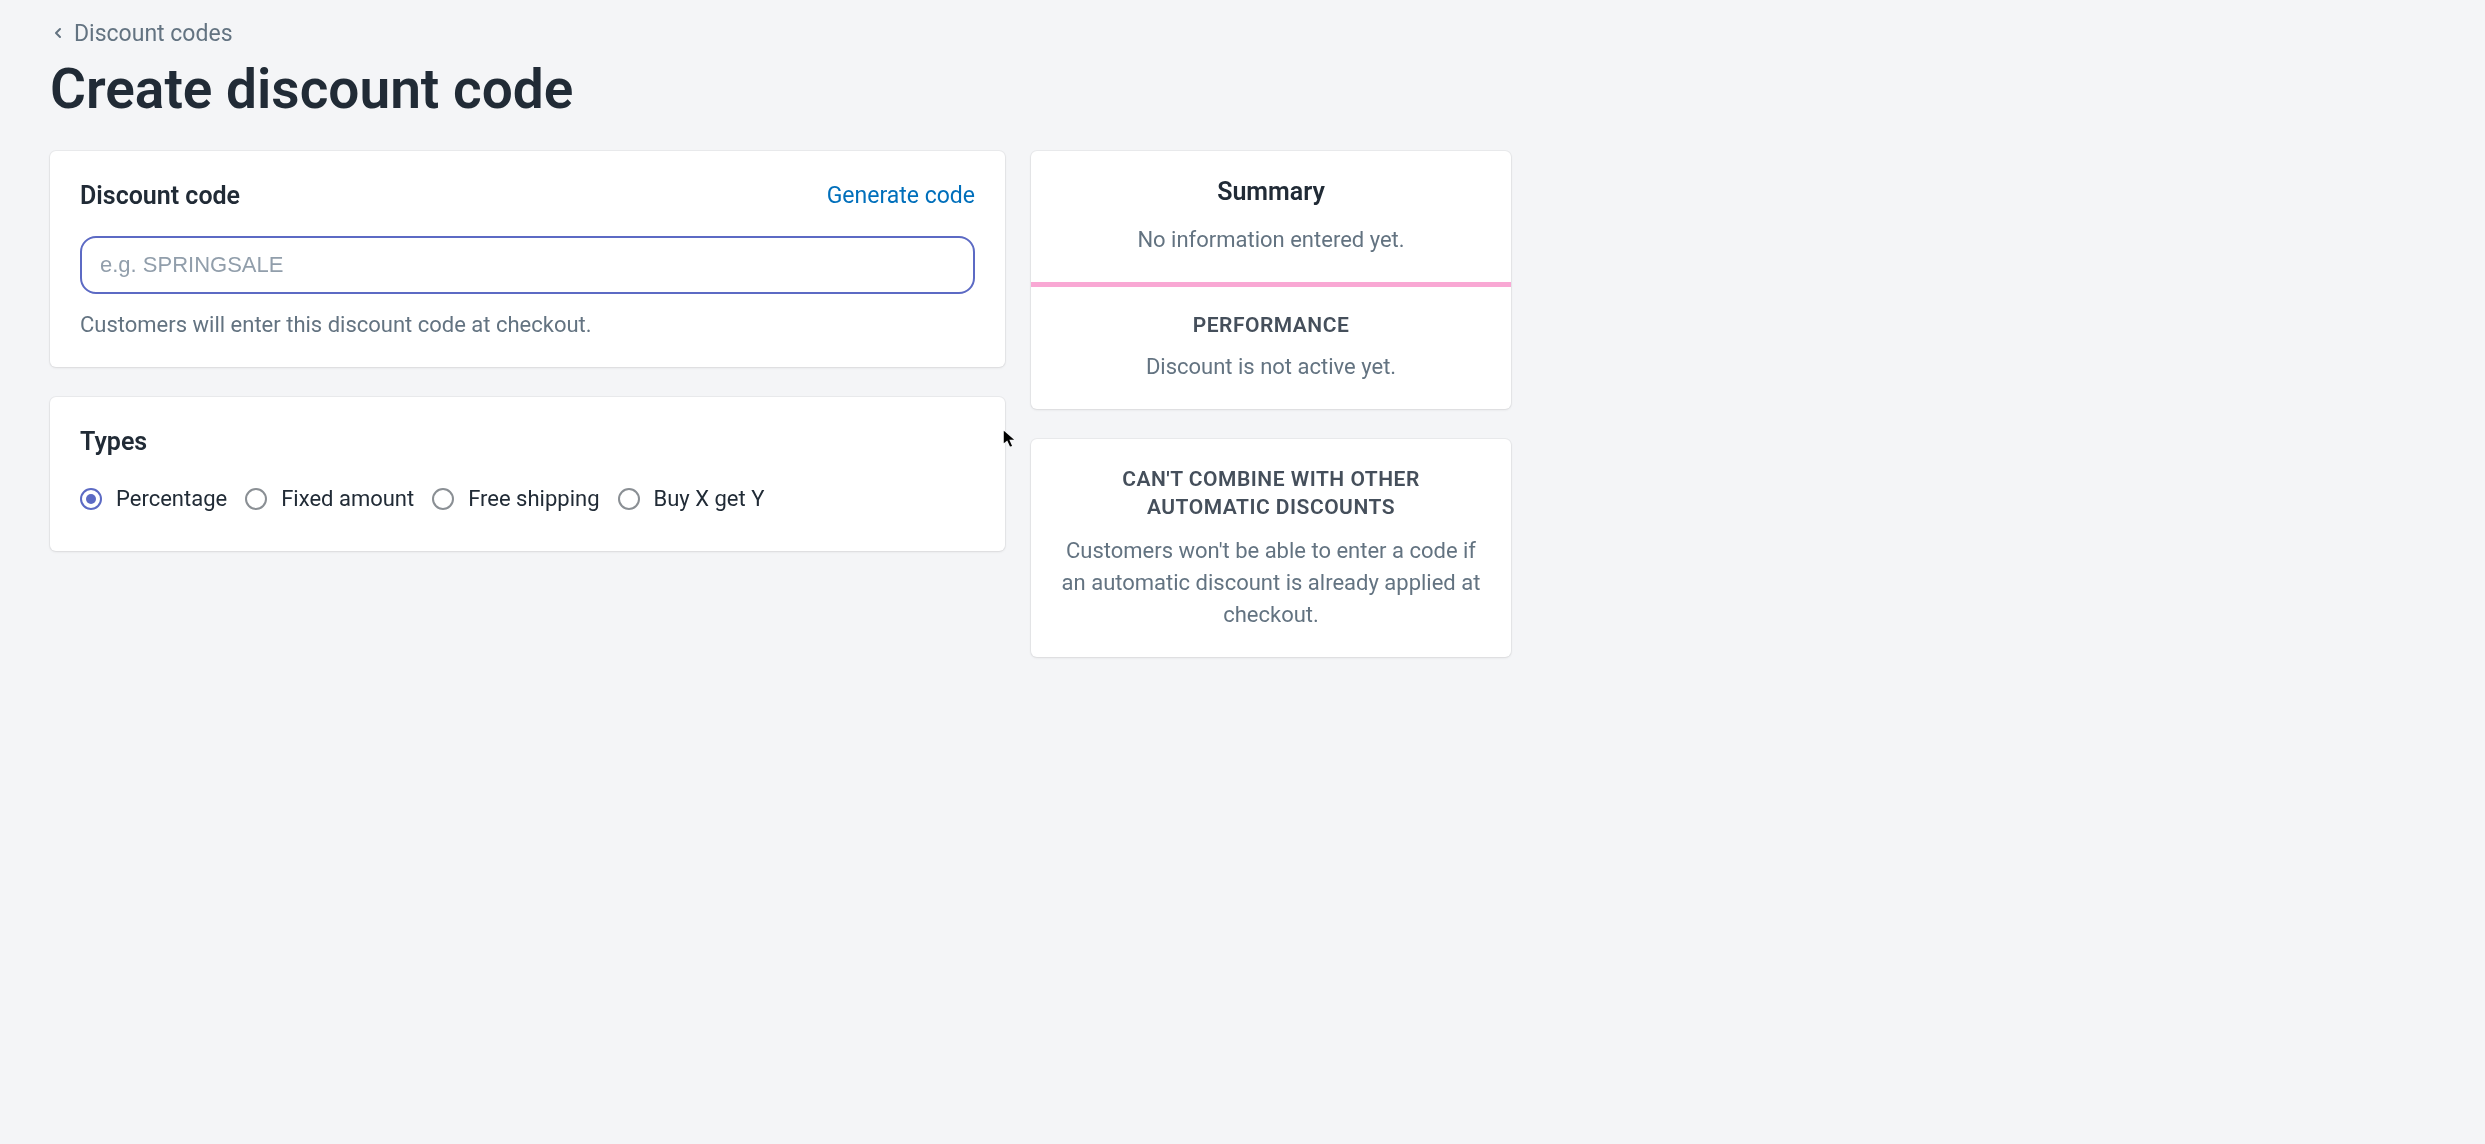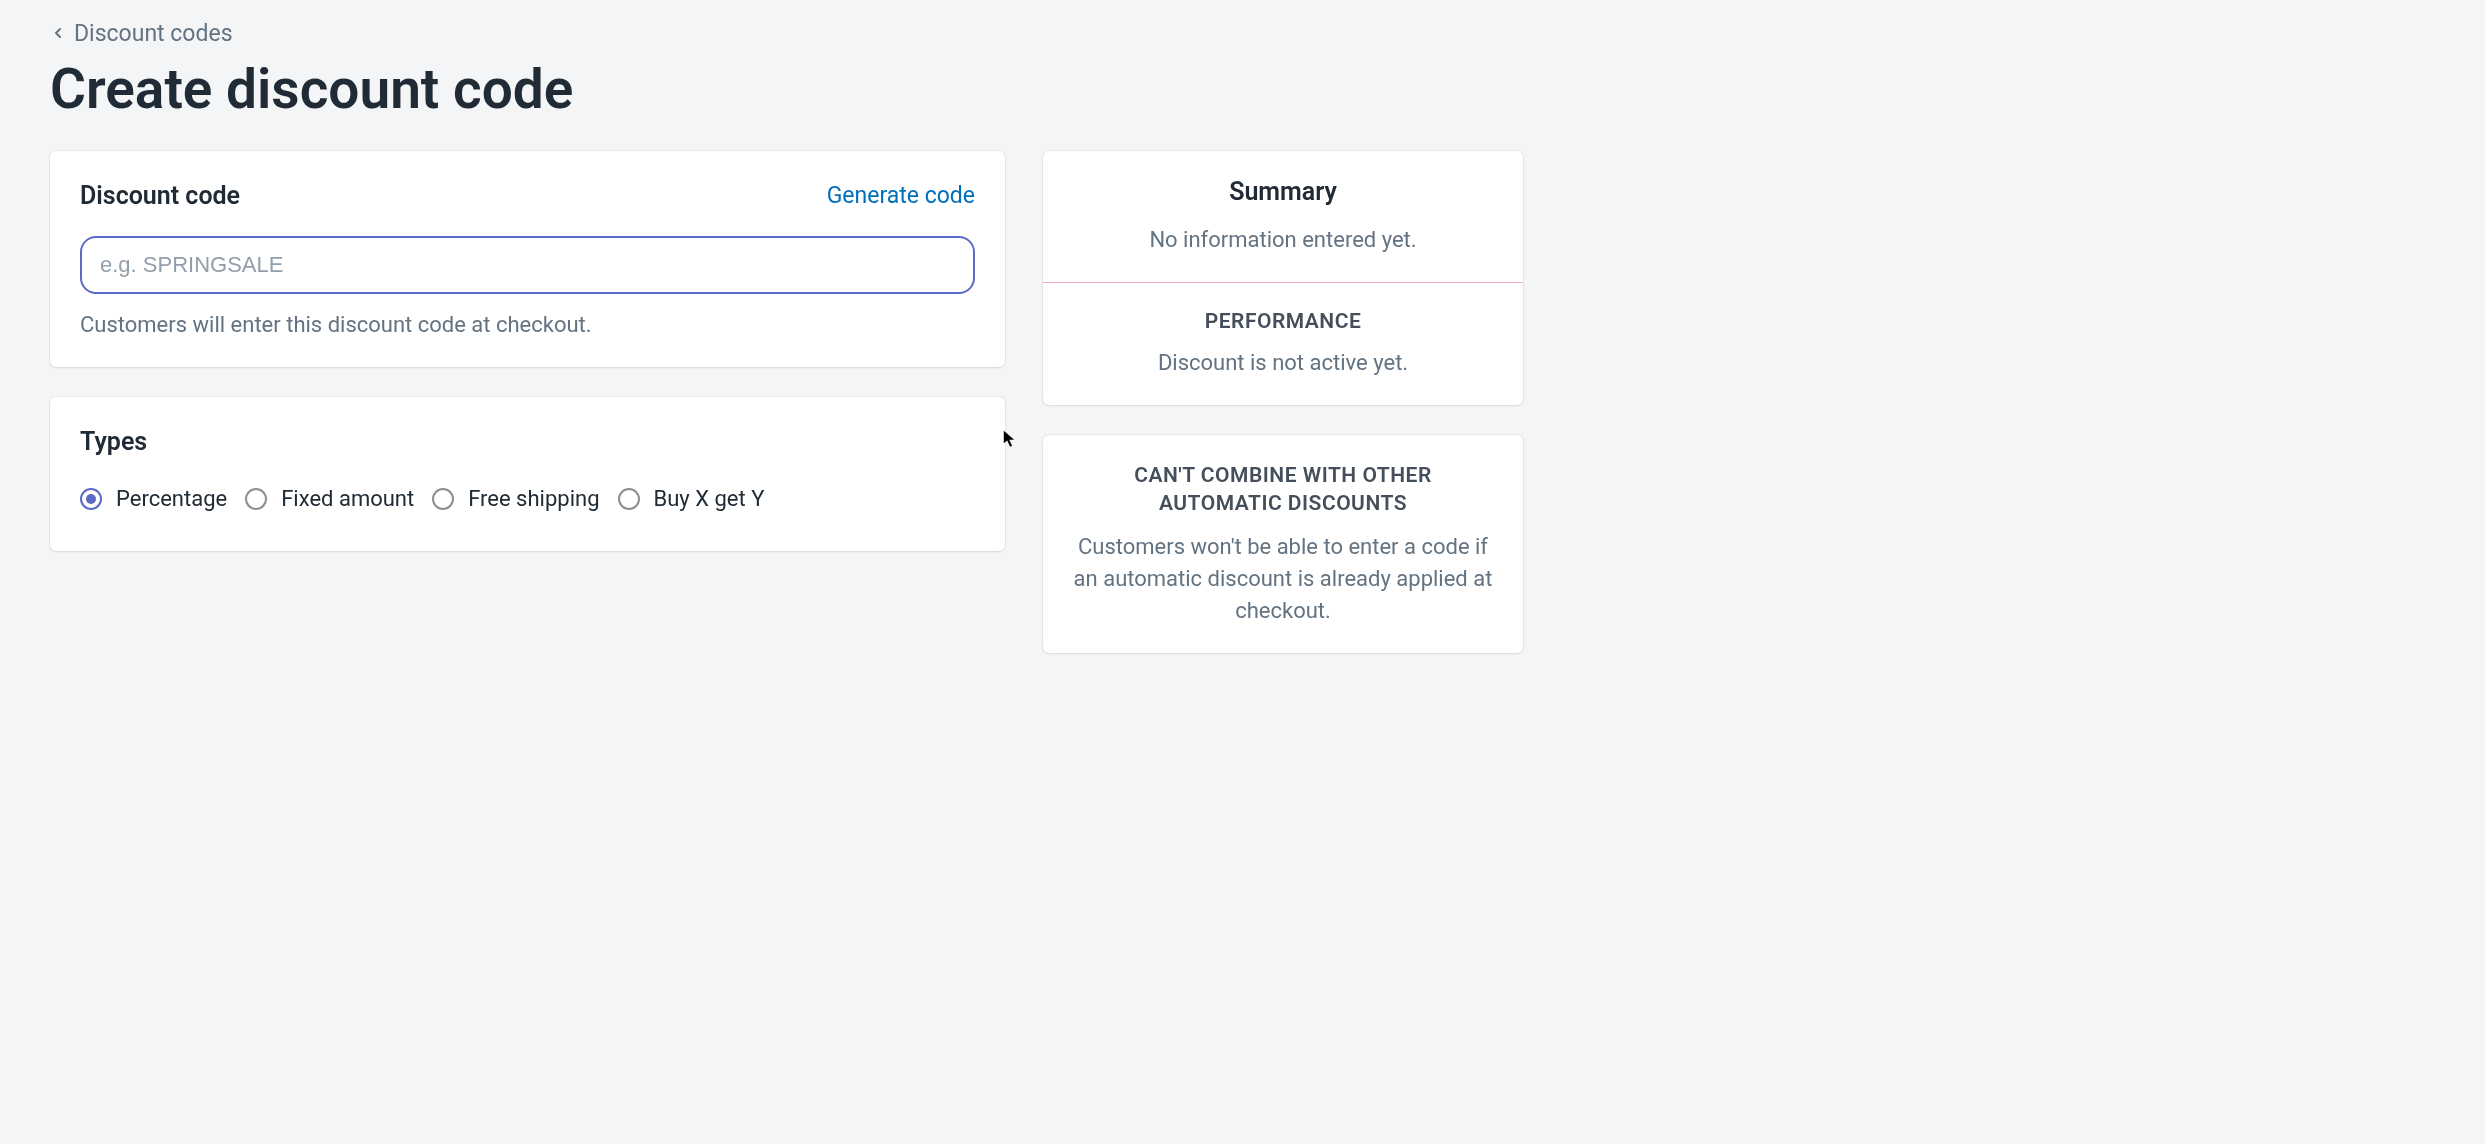--- a/index.html
+++ b/index.html
@@ -30,21 +30,21 @@
     stroke: #637381;
   }
   .page-title {
     font-size: 55px;
     font-weight: 600;
     margin: 0 0 30px 0;
     color: #212b36;
   }
   .layout {
     display: flex;
-    gap: 38px;
+    gap: 26px;
     align-items: flex-start;
   }
   .main-col {
     flex: 0 0 955px;
     display: flex;
     flex-direction: column;
     gap: 30px;
   }
   .side-col {
     flex: 0 0 480px;
@@ -136,21 +136,21 @@
   .side-card {
     background: #ffffff;
     border-radius: 6px;
     box-shadow: 0 1px 3px rgba(0,0,0,0.08), 0 0 0 1px rgba(63,63,68,0.05);
     overflow: hidden;
   }
   .side-section {
     padding: 26px 30px;
   }
   .side-section + .side-section {
-    border-top: 1px solid #f9a8d4;
+    border-top: 5px solid #f9a8d4;
   }
   .side-title {
     font-size: 25px;
     font-weight: 600;
     color: #212b36;
     margin-bottom: 18px;
   }
   .side-sub {
     font-size: 21px;
     font-weight: 600;

